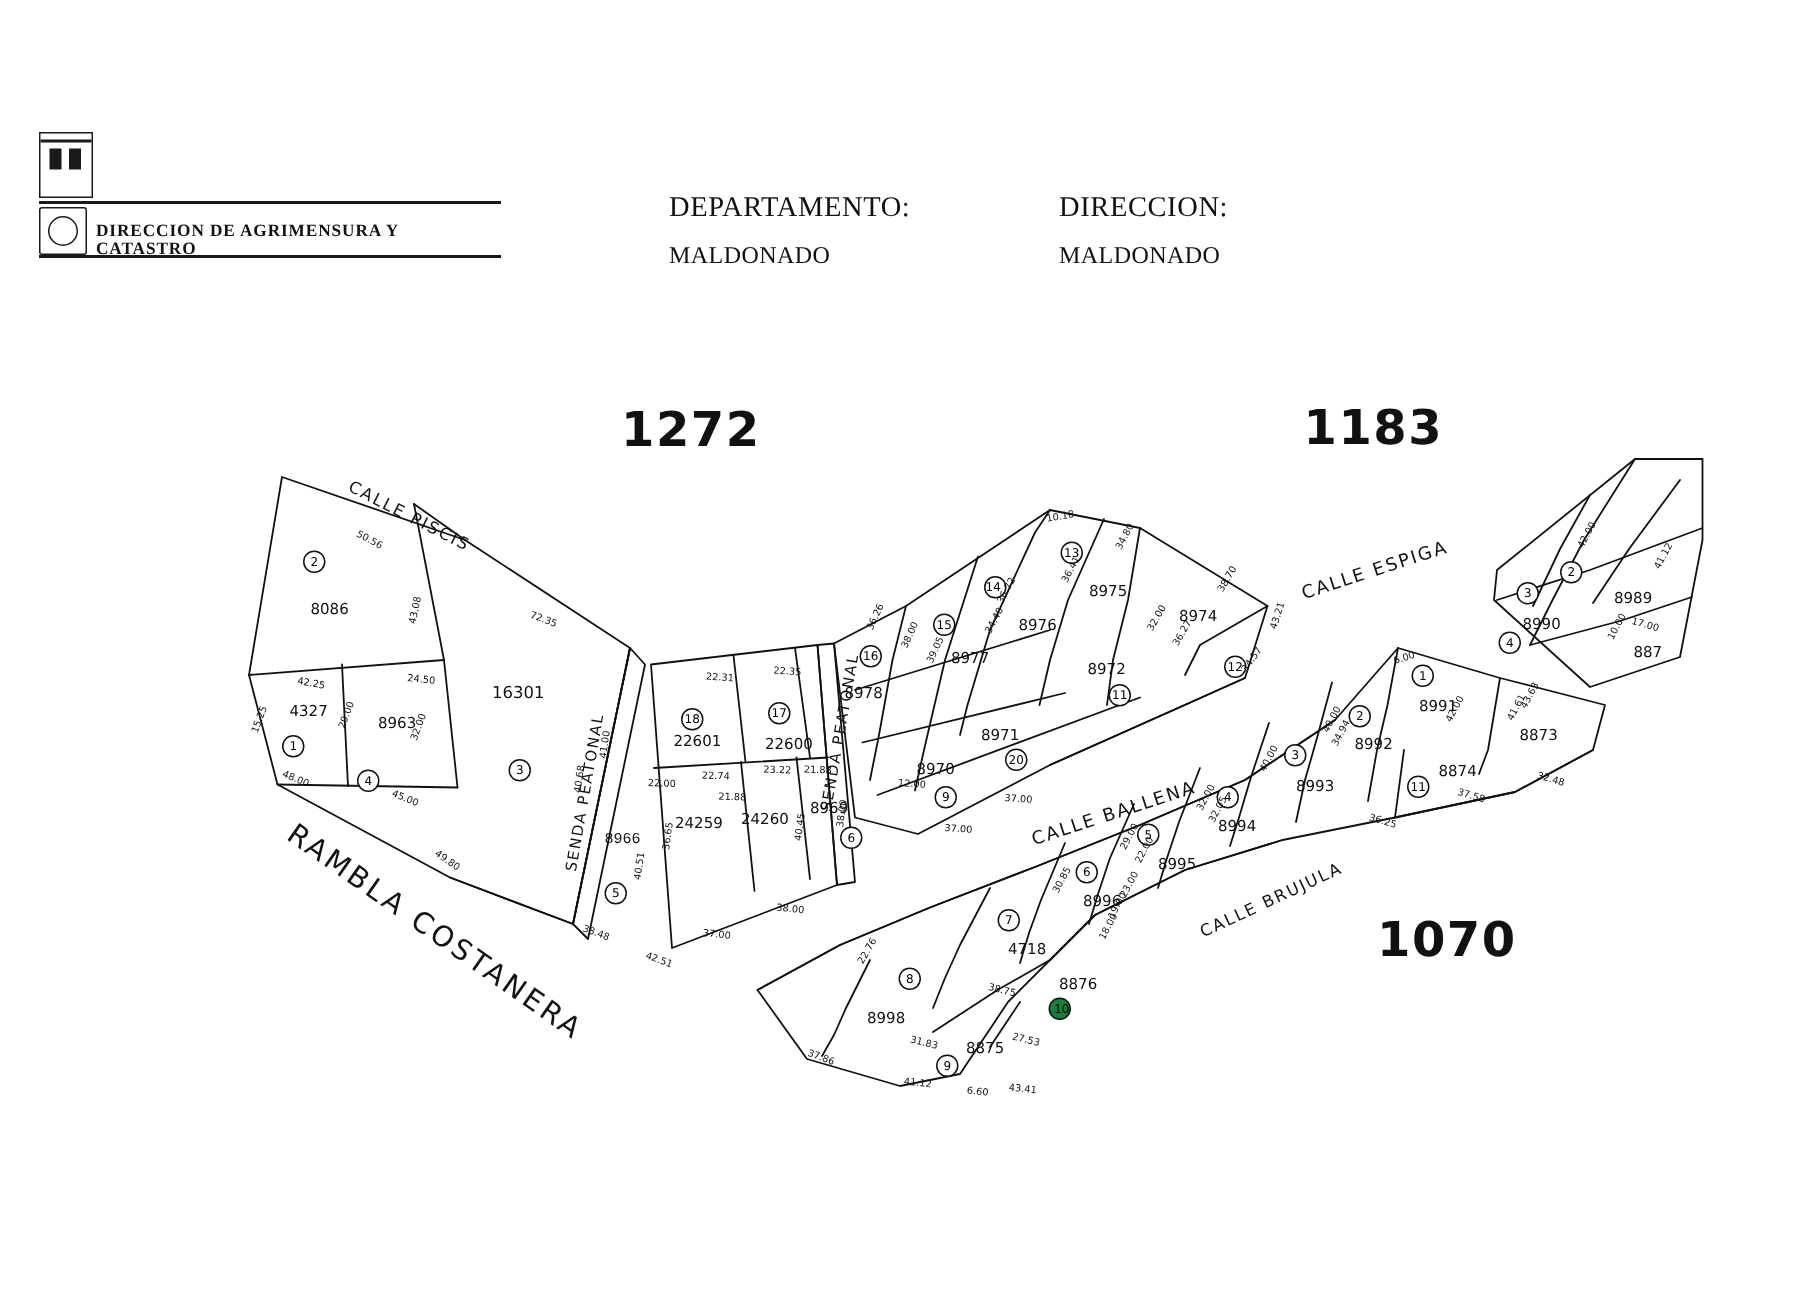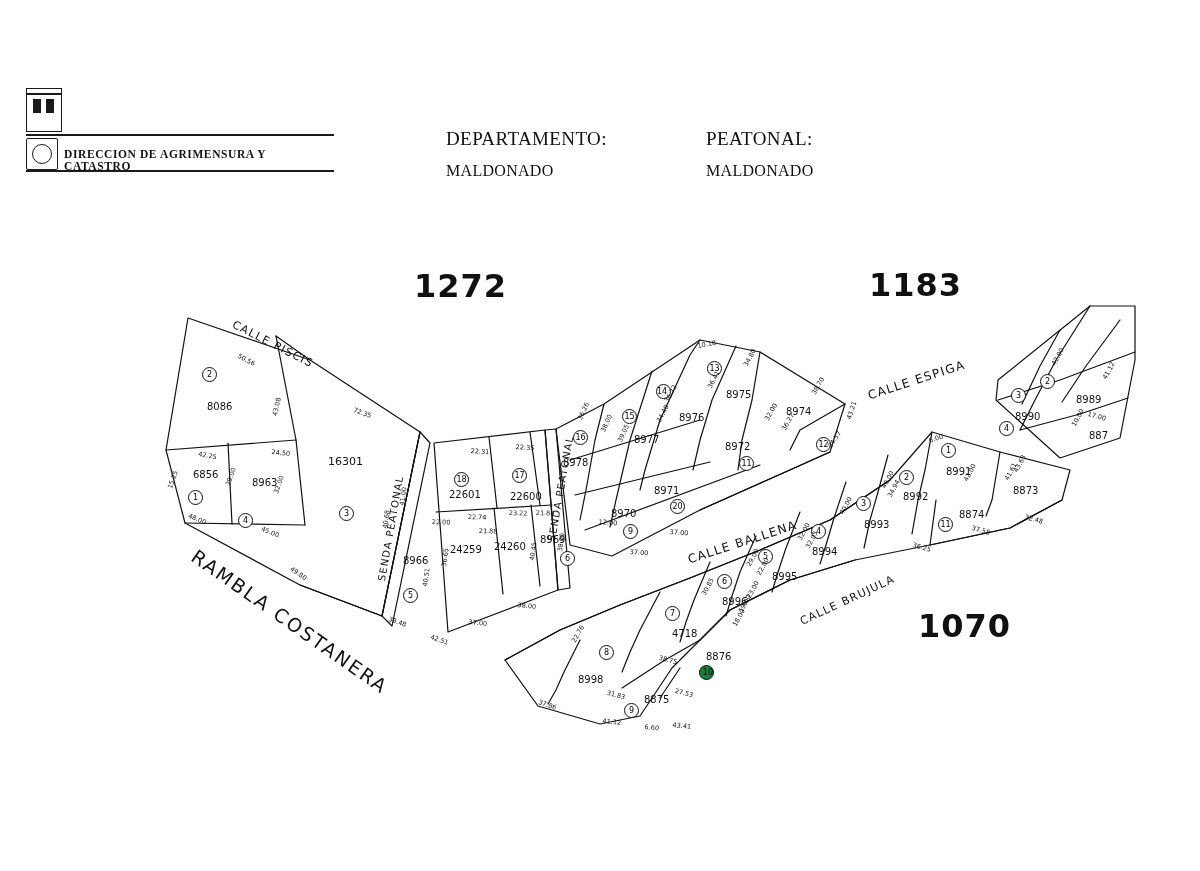--- a/index.html
+++ b/index.html
@@ -155,21 +155,21 @@
   <div id="logo-block">
     <div id="crest-top"></div>
     <div id="crest-bottom"></div>
     <div id="rule-1"></div>
     <div id="rule-2"></div>
     <div id="org-sub">DIRECCION DE AGRIMENSURA Y CATASTRO</div>
   </div>
 
   <div class="field-label" id="dep-label">DEPARTAMENTO:</div>
   <div class="field-value" id="dep-value">MALDONADO</div>
-  <div class="field-label" id="loc-label">PEATONAL:</div>
+  <div class="field-label" id="loc-label">DIRECCION:</div>
   <div class="field-value" id="loc-value">MALDONADO</div>
 
   <div class="block-number" id="bn-1272">1272</div>
   <div class="block-number" id="bn-1183">1183</div>
   <div class="block-number" id="bn-1070">1070</div>
 
   <div id="map-canvas">
     <svg width="1200" height="871" viewBox="0 0 1200 871" xmlns="http://www.w3.org/2000/svg">
       <g fill="none" stroke="#111111" stroke-width="1.2" stroke-linejoin="round" stroke-linecap="round">
 
@@ -239,24 +239,24 @@
 
   <div id="overlay-layer">
       <div class="street-name" style="left: 236px; top: 318px; font-size: 11px; letter-spacing: 1.4px; transform: rotate(27deg);">CALLE PISCIS</div>
       <div class="street-name" style="left: 200px; top: 545px; font-size: 19px; letter-spacing: 2.2px; transform: rotate(35deg);">RAMBLA COSTANERA</div>
       <div class="street-name" style="left: 376px; top: 580px; font-size: 10px; letter-spacing: 1.2px; transform: rotate(-80deg);">SENDA PEATONAL</div>
       <div class="street-name" style="left: 546px; top: 540px; font-size: 10px; letter-spacing: 1.2px; transform: rotate(-80deg);">SENDA PEATONAL</div>
       <div class="street-name" style="left: 686px; top: 553px; font-size: 12px; letter-spacing: 1.4px; transform: rotate(-18deg);">CALLE  BALLENA</div>
       <div class="street-name" style="left: 798px; top: 616px; font-size: 11px; letter-spacing: 1.3px; transform: rotate(-25deg);">CALLE BRUJULA</div>
       <div class="street-name" style="left: 866px; top: 389px; font-size: 12px; letter-spacing: 1.4px; transform: rotate(-18deg);">CALLE    ESPIGA</div>
       <div class="street-name" style="left: 207px; top: 401px; font-size: 10px;">8086</div>
-      <div class="street-name" style="left: 193px; top: 469px; font-size: 10px;">6856</div>
+      <div class="street-name" style="left: 193px; top: 469px; font-size: 10px;">4327</div>
       <div class="street-name" style="left: 252px; top: 477px; font-size: 10px;">8963</div>
       <div class="street-name" style="left: 328px; top: 455px; font-size: 11px;">16301</div>
-      <div class="street-name" style="left: 403px; top: 555px; font-size: 10px;">8966</div>
+      <div class="street-name" style="left: 403px; top: 555px; font-size: 10px; font-family: Liberation Mono, monospace;">8966</div>
       <div class="street-name" style="left: 449px; top: 489px; font-size: 10px;">22601</div>
       <div class="street-name" style="left: 450px; top: 544px; font-size: 10px;">24259</div>
       <div class="street-name" style="left: 510px; top: 491px; font-size: 10px;">22600</div>
       <div class="street-name" style="left: 494px; top: 541px; font-size: 10px;">24260</div>
       <div class="street-name" style="left: 540px; top: 534px; font-size: 10px;">8969</div>
       <div class="street-name" style="left: 563px; top: 457px; font-size: 10px;">8978</div>
       <div class="street-name" style="left: 634px; top: 434px; font-size: 10px;">8977</div>
       <div class="street-name" style="left: 679px; top: 412px; font-size: 10px;">8976</div>
       <div class="street-name" style="left: 726px; top: 389px; font-size: 10px;">8975</div>
       <div class="street-name" style="left: 786px; top: 406px; font-size: 10px;">8974</div>

